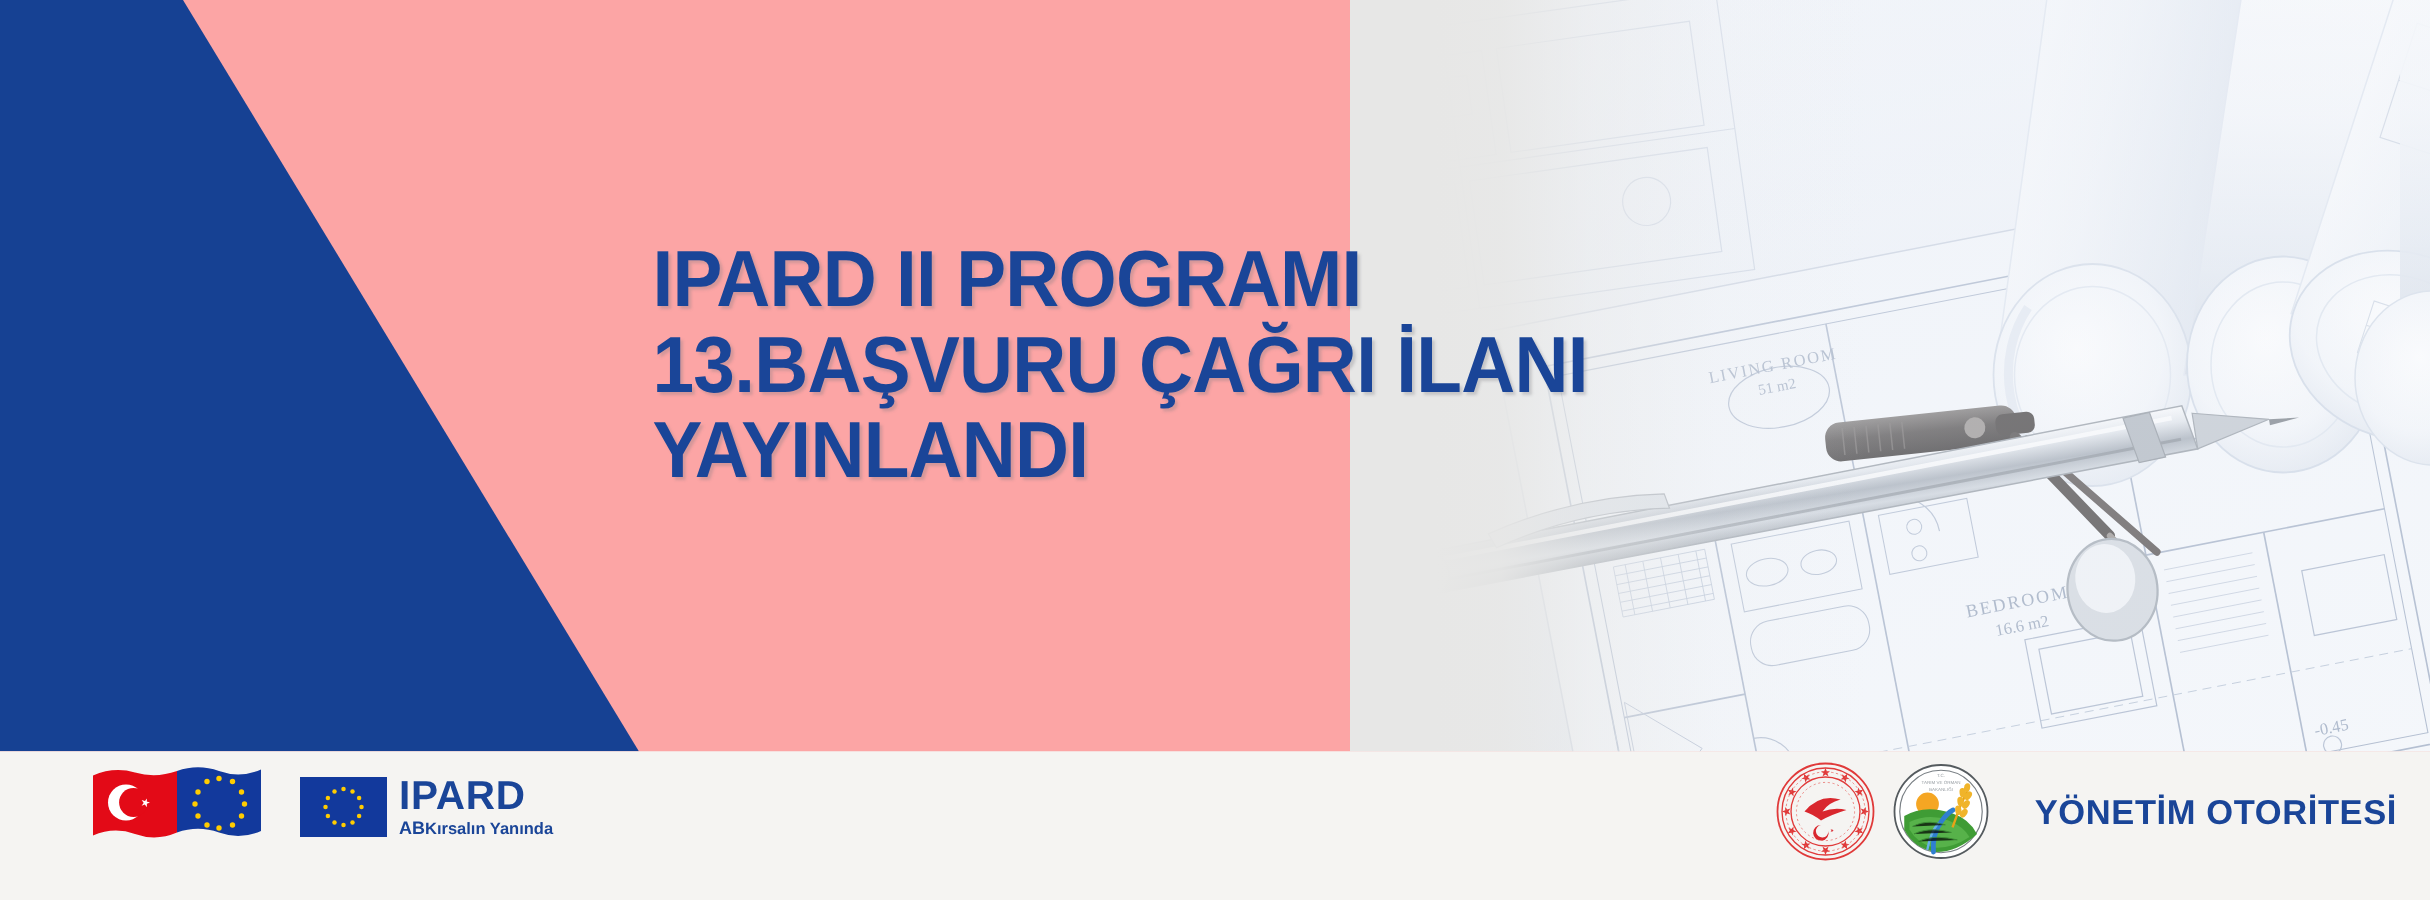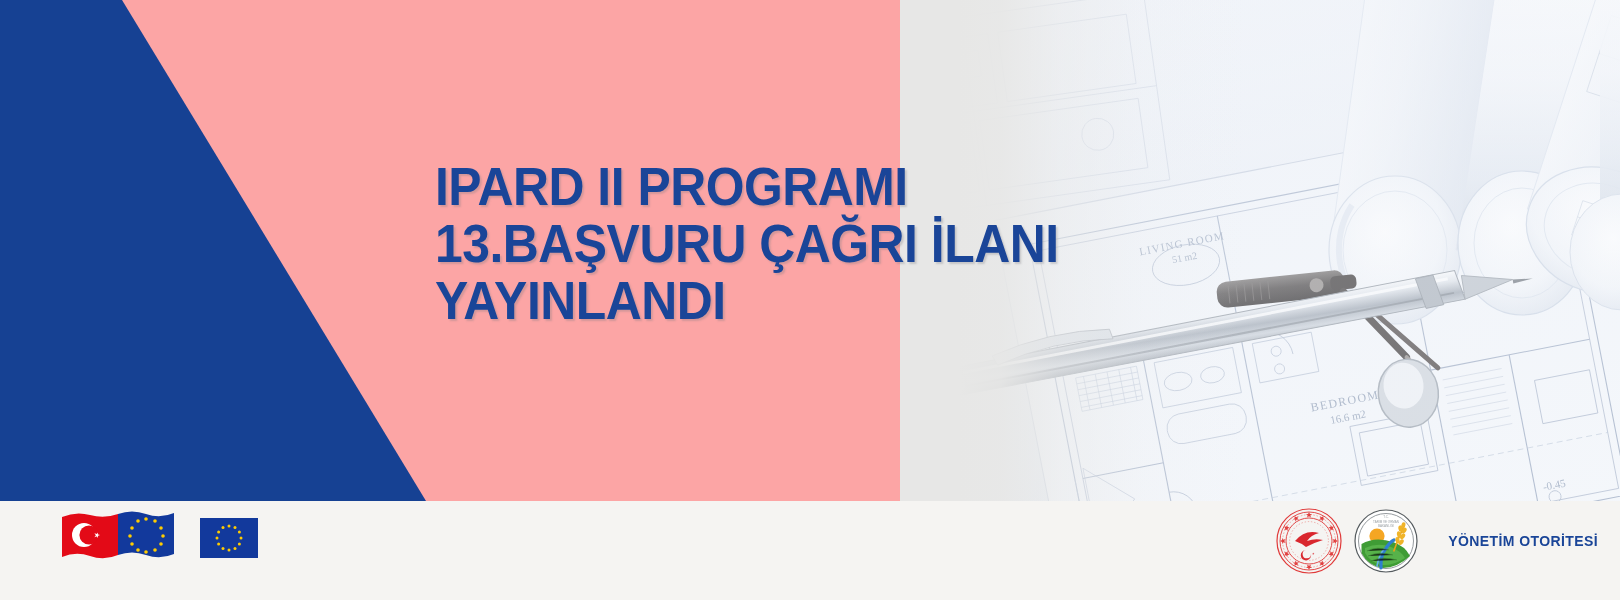--- a/index.html
+++ b/index.html
@@ -116,21 +116,21 @@
     font-weight:bold;
     font-size:11px;
     letter-spacing:0px;
     margin-top:2px;
   }
   .ipard-sub .ab{ font-size:12px; }
 
   .yo-text{
     color:#1a4598;
     font-weight:bold;
-    font-size:14px;
+    font-size:23px;
     letter-spacing:0.4px;
     margin-left:19px;
   }
 
   .seal svg{ display:block; }
 </style>
 </head>
 <body>
 
 <div class="banner">
@@ -421,20 +421,24 @@
                 <circle cx="35" cy="30.4" r="1.5"></circle>
               <circle cx="29" cy="32" r="1.5"></circle>
                 <circle cx="23" cy="30.4" r="1.5"></circle>
               <circle cx="18.6" cy="26" r="1.5"></circle>
                 <circle cx="17" cy="20" r="1.5"></circle>
               <circle cx="18.6" cy="14" r="1.5"></circle>
                 <circle cx="23" cy="9.6" r="1.5"></circle>
             </g>
           </svg>
         </span>
+        <span class="ipard-words">
+          <span class="ipard-title">IPARD</span>
+          <span class="ipard-sub"><span class="ab">AB</span><span>Kırsalın Yanında</span></span>
+        </span>
       </div>
     </div>
 
     <div class="footer-right">
 
       <span class="seal">
         <svg width="68" height="68" viewBox="0 0 68 68" aria-hidden="true">
           <circle cx="34" cy="34" r="32" fill="none" stroke="#e03a3a" stroke-width="1.2"></circle>
           <circle cx="34" cy="34" r="29" fill="none" stroke="#e03a3a" stroke-width="0.9"></circle>
           <circle cx="34" cy="34" r="23" fill="none" stroke="#e03a3a" stroke-width="0.9"></circle>

